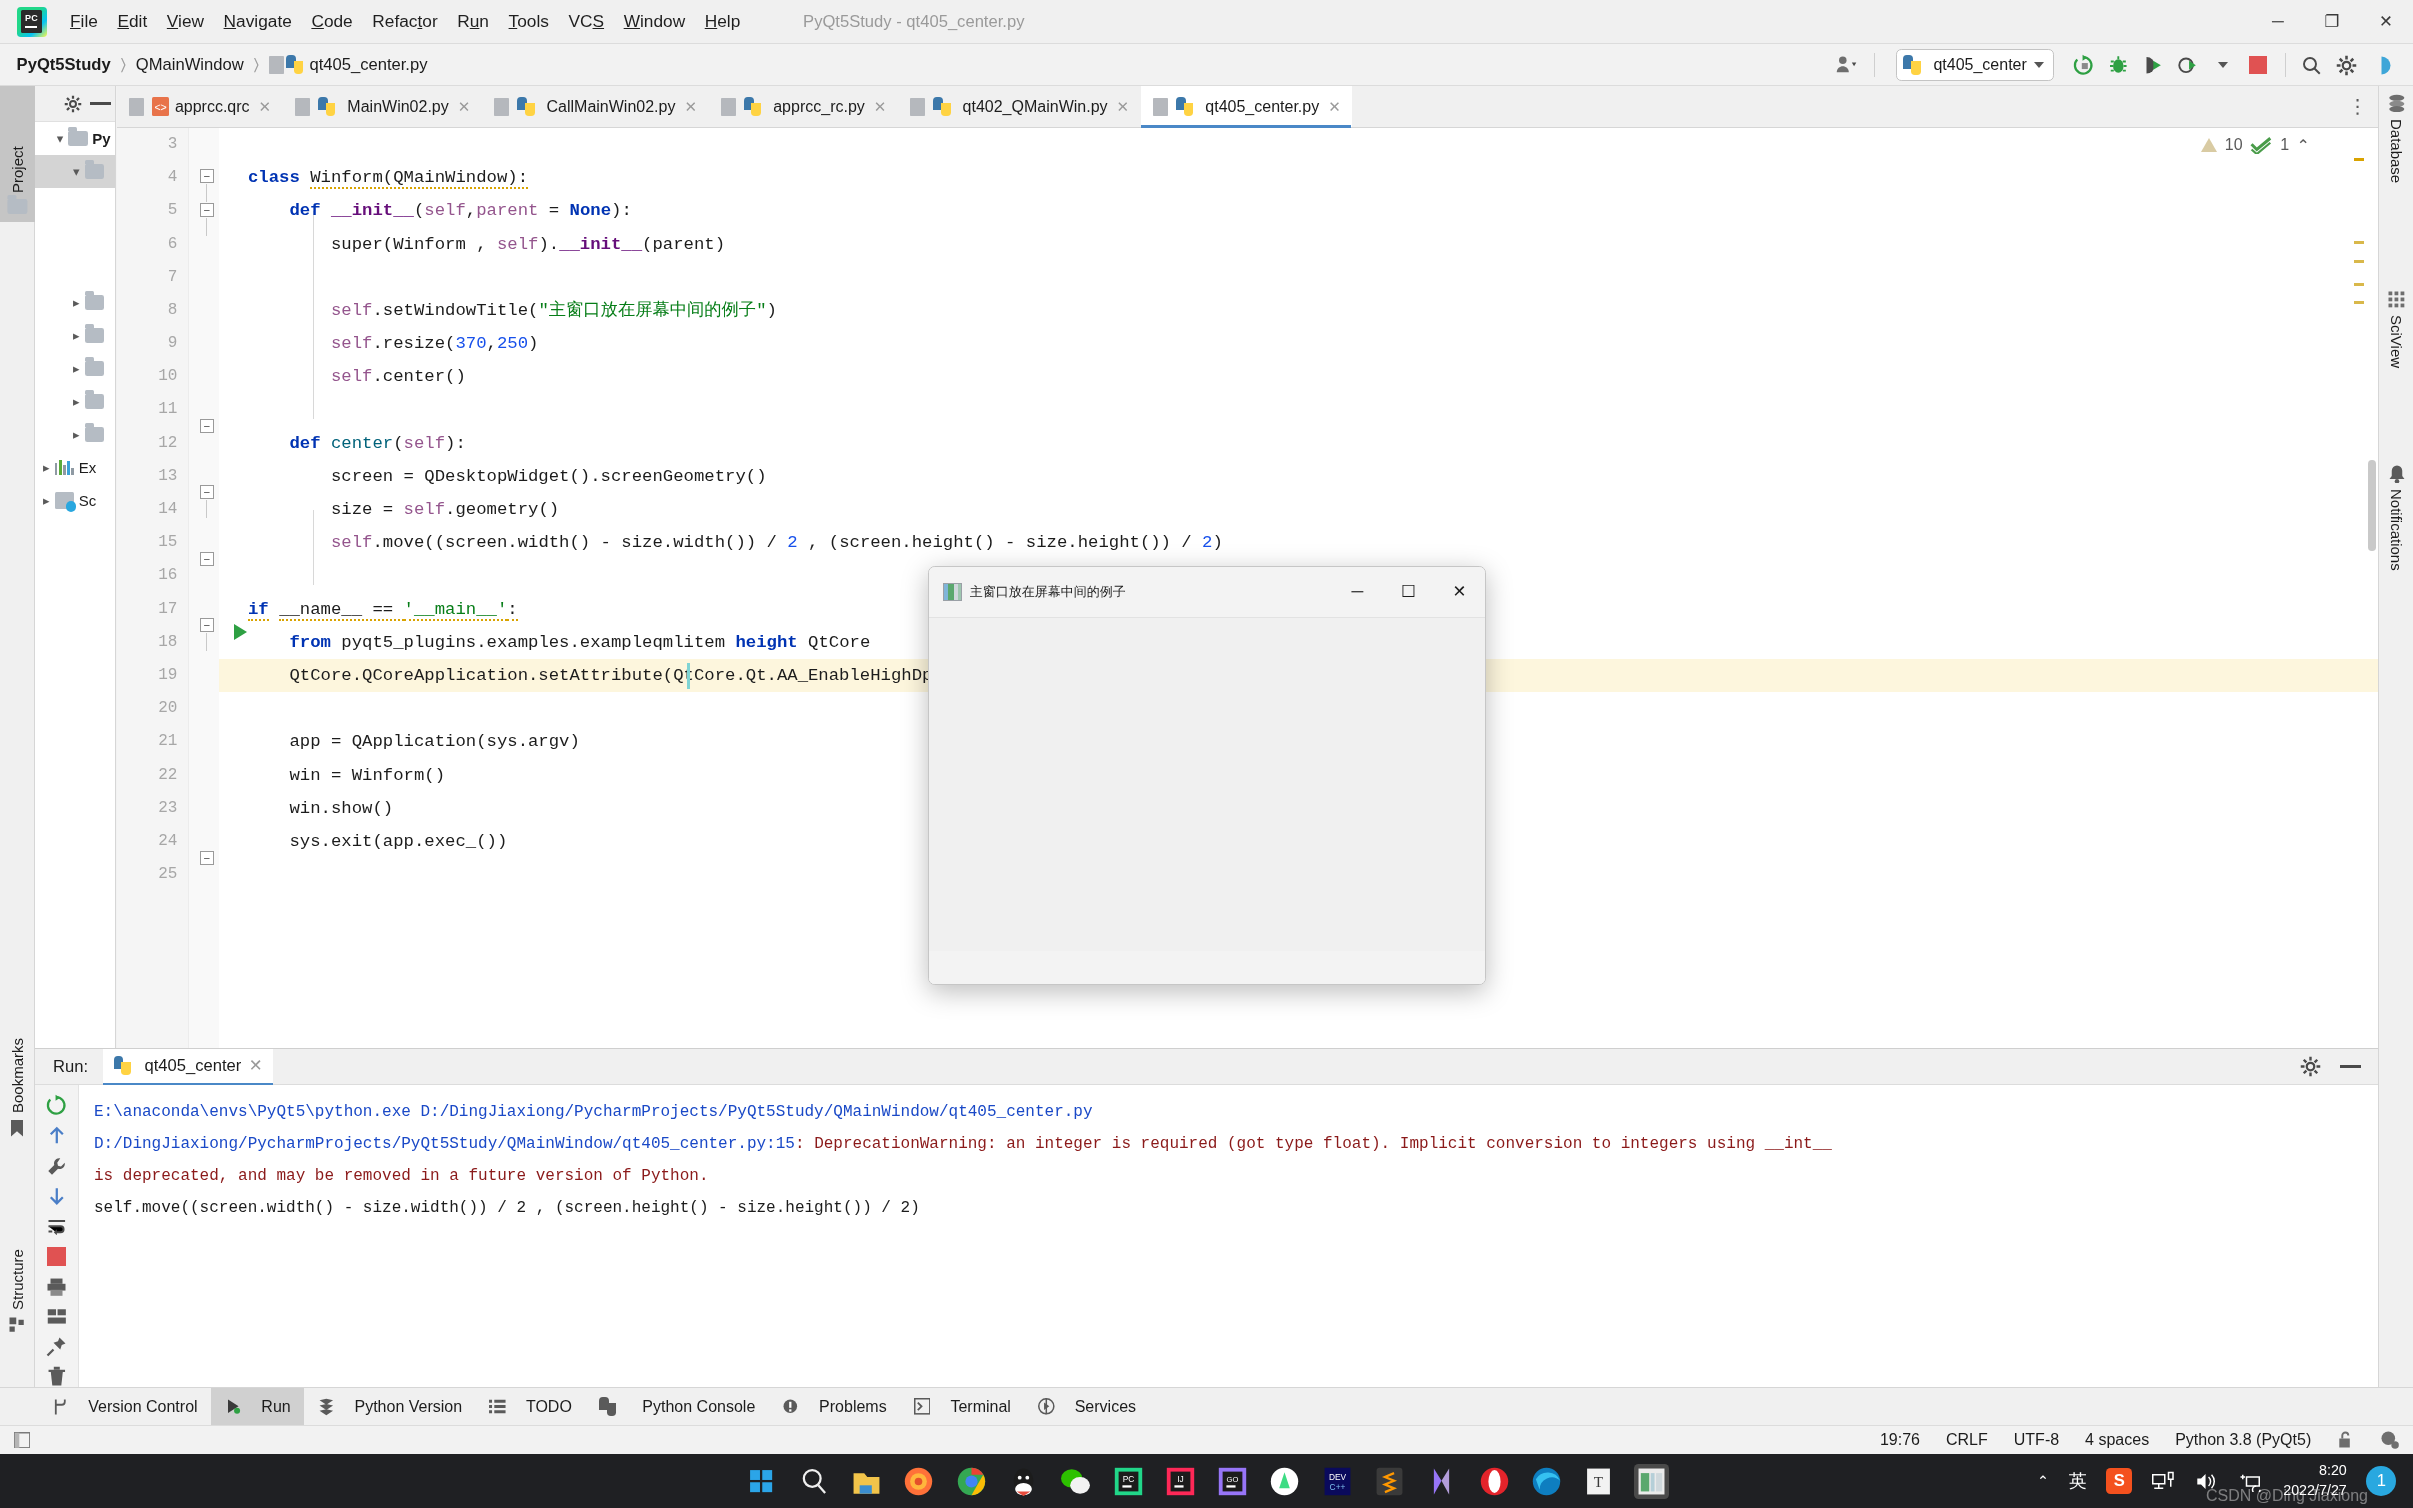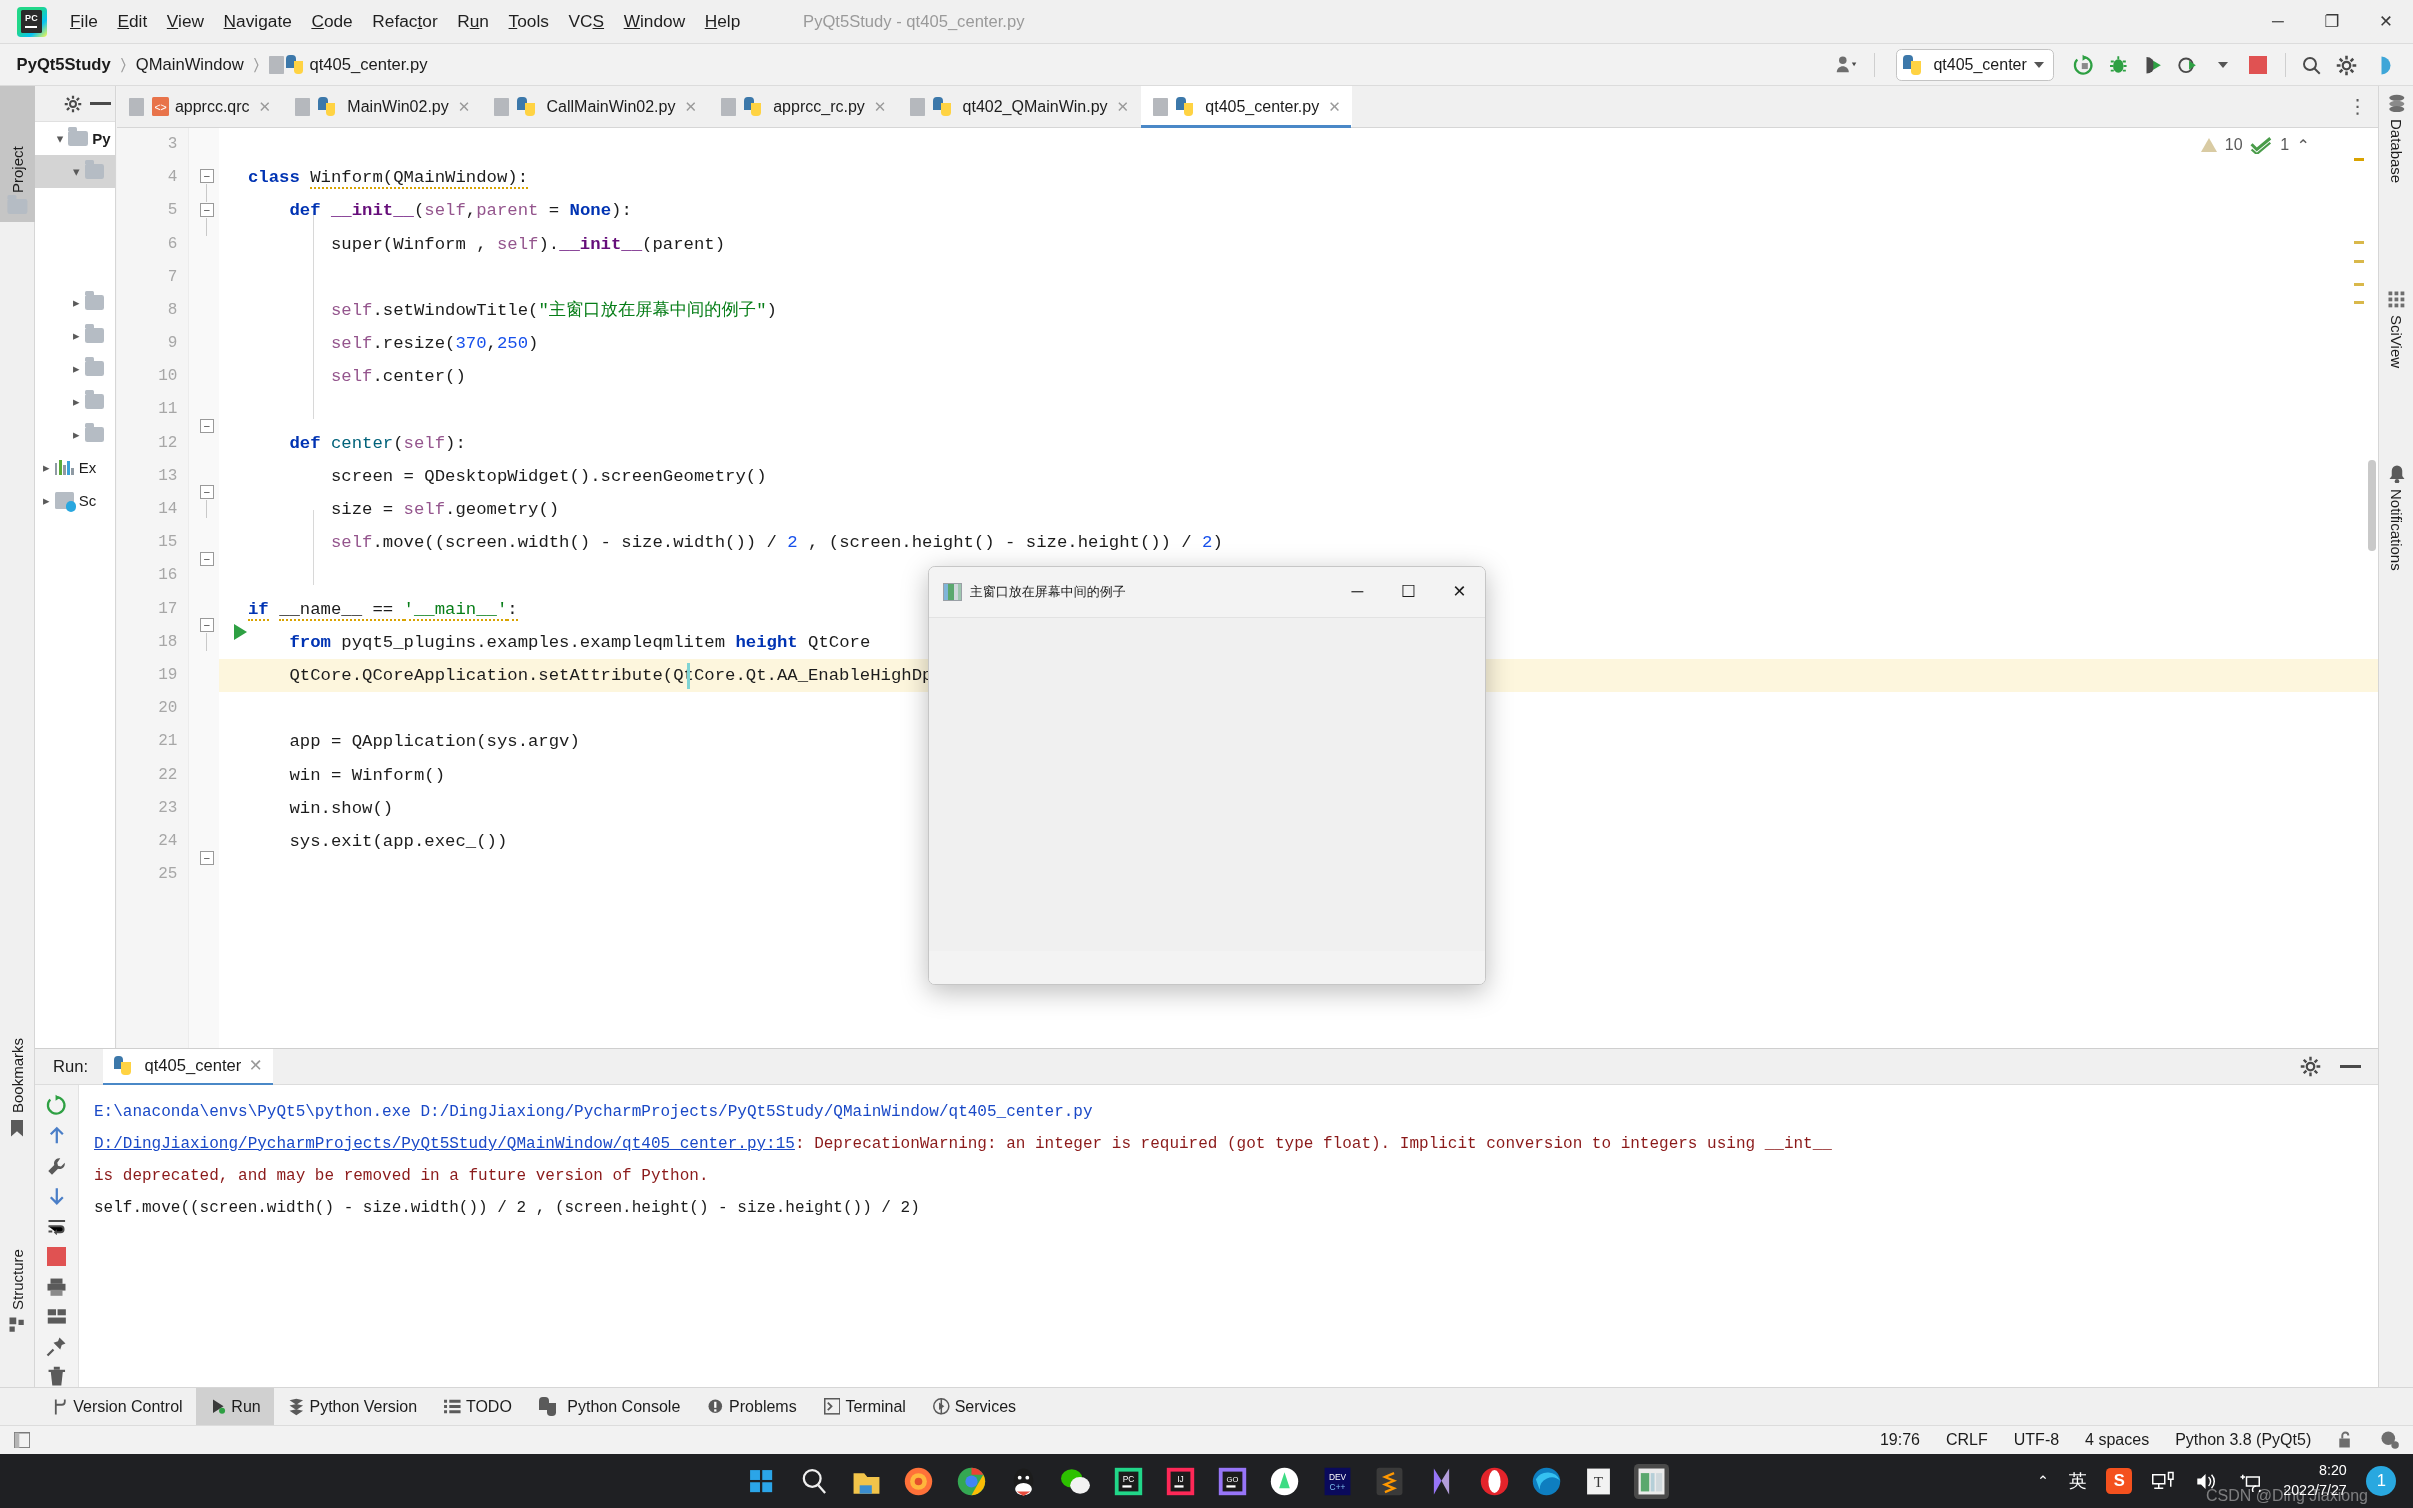--- a/index.html
+++ b/index.html
@@ -256,32 +256,32 @@
     background: #f3f3f3; border-right: 0.8px solid #e2e2e2;
     display: flex; flex-direction: column; align-items: center; padding-top: 9px; gap: 9px;
   }
   .rs-btn { width: 32px; height: 32px; display:flex; align-items:center; justify-content:center; }
   .console {
     position: absolute; left: 44px; top: 36px; right: 0; bottom: 0;
     overflow: hidden; padding: 10.6px 0 0 15px;
     font-family: "Liberation Mono", monospace; font-size: 16px; line-height: 32px;
   }
   .c-blue { color: #1a49c7; }
-  .c-link { color: #1a49c7; text-decoration: underline; }
+  .c-link { color: #1a49c7; }
   .c-red { color: #8b1a1a; }
   .c-black { color: #1c1c1c; }
 
   
   .btmtabs {
     position: absolute; left: 0; right: 0; bottom: 83px; height: 38px;
     background: #f0f0f0; border-top: 0.8px solid #d6d6d6;
     display: flex; align-items: center; padding-left: 38px;
   }
   .btab {
-    display: flex; align-items: center; gap: 5px; height: 38px; padding: 0 13.6px;
+    display: flex; align-items: center; gap: 20px; height: 38px; padding: 0 13.6px;
     font-size: 16px; color: #1c1c1c; white-space: nowrap; cursor: default;
   }
   .btab.active { background: #d0d0d0; }
 
   
   .statusbar {
     position: absolute; left: 0; right: 0; bottom: 54px; height: 29px;
     background: #f2f2f2; border-top: 0.8px solid #dcdcdc;
     display: flex; align-items: center; padding: 0 13.6px;
   }

